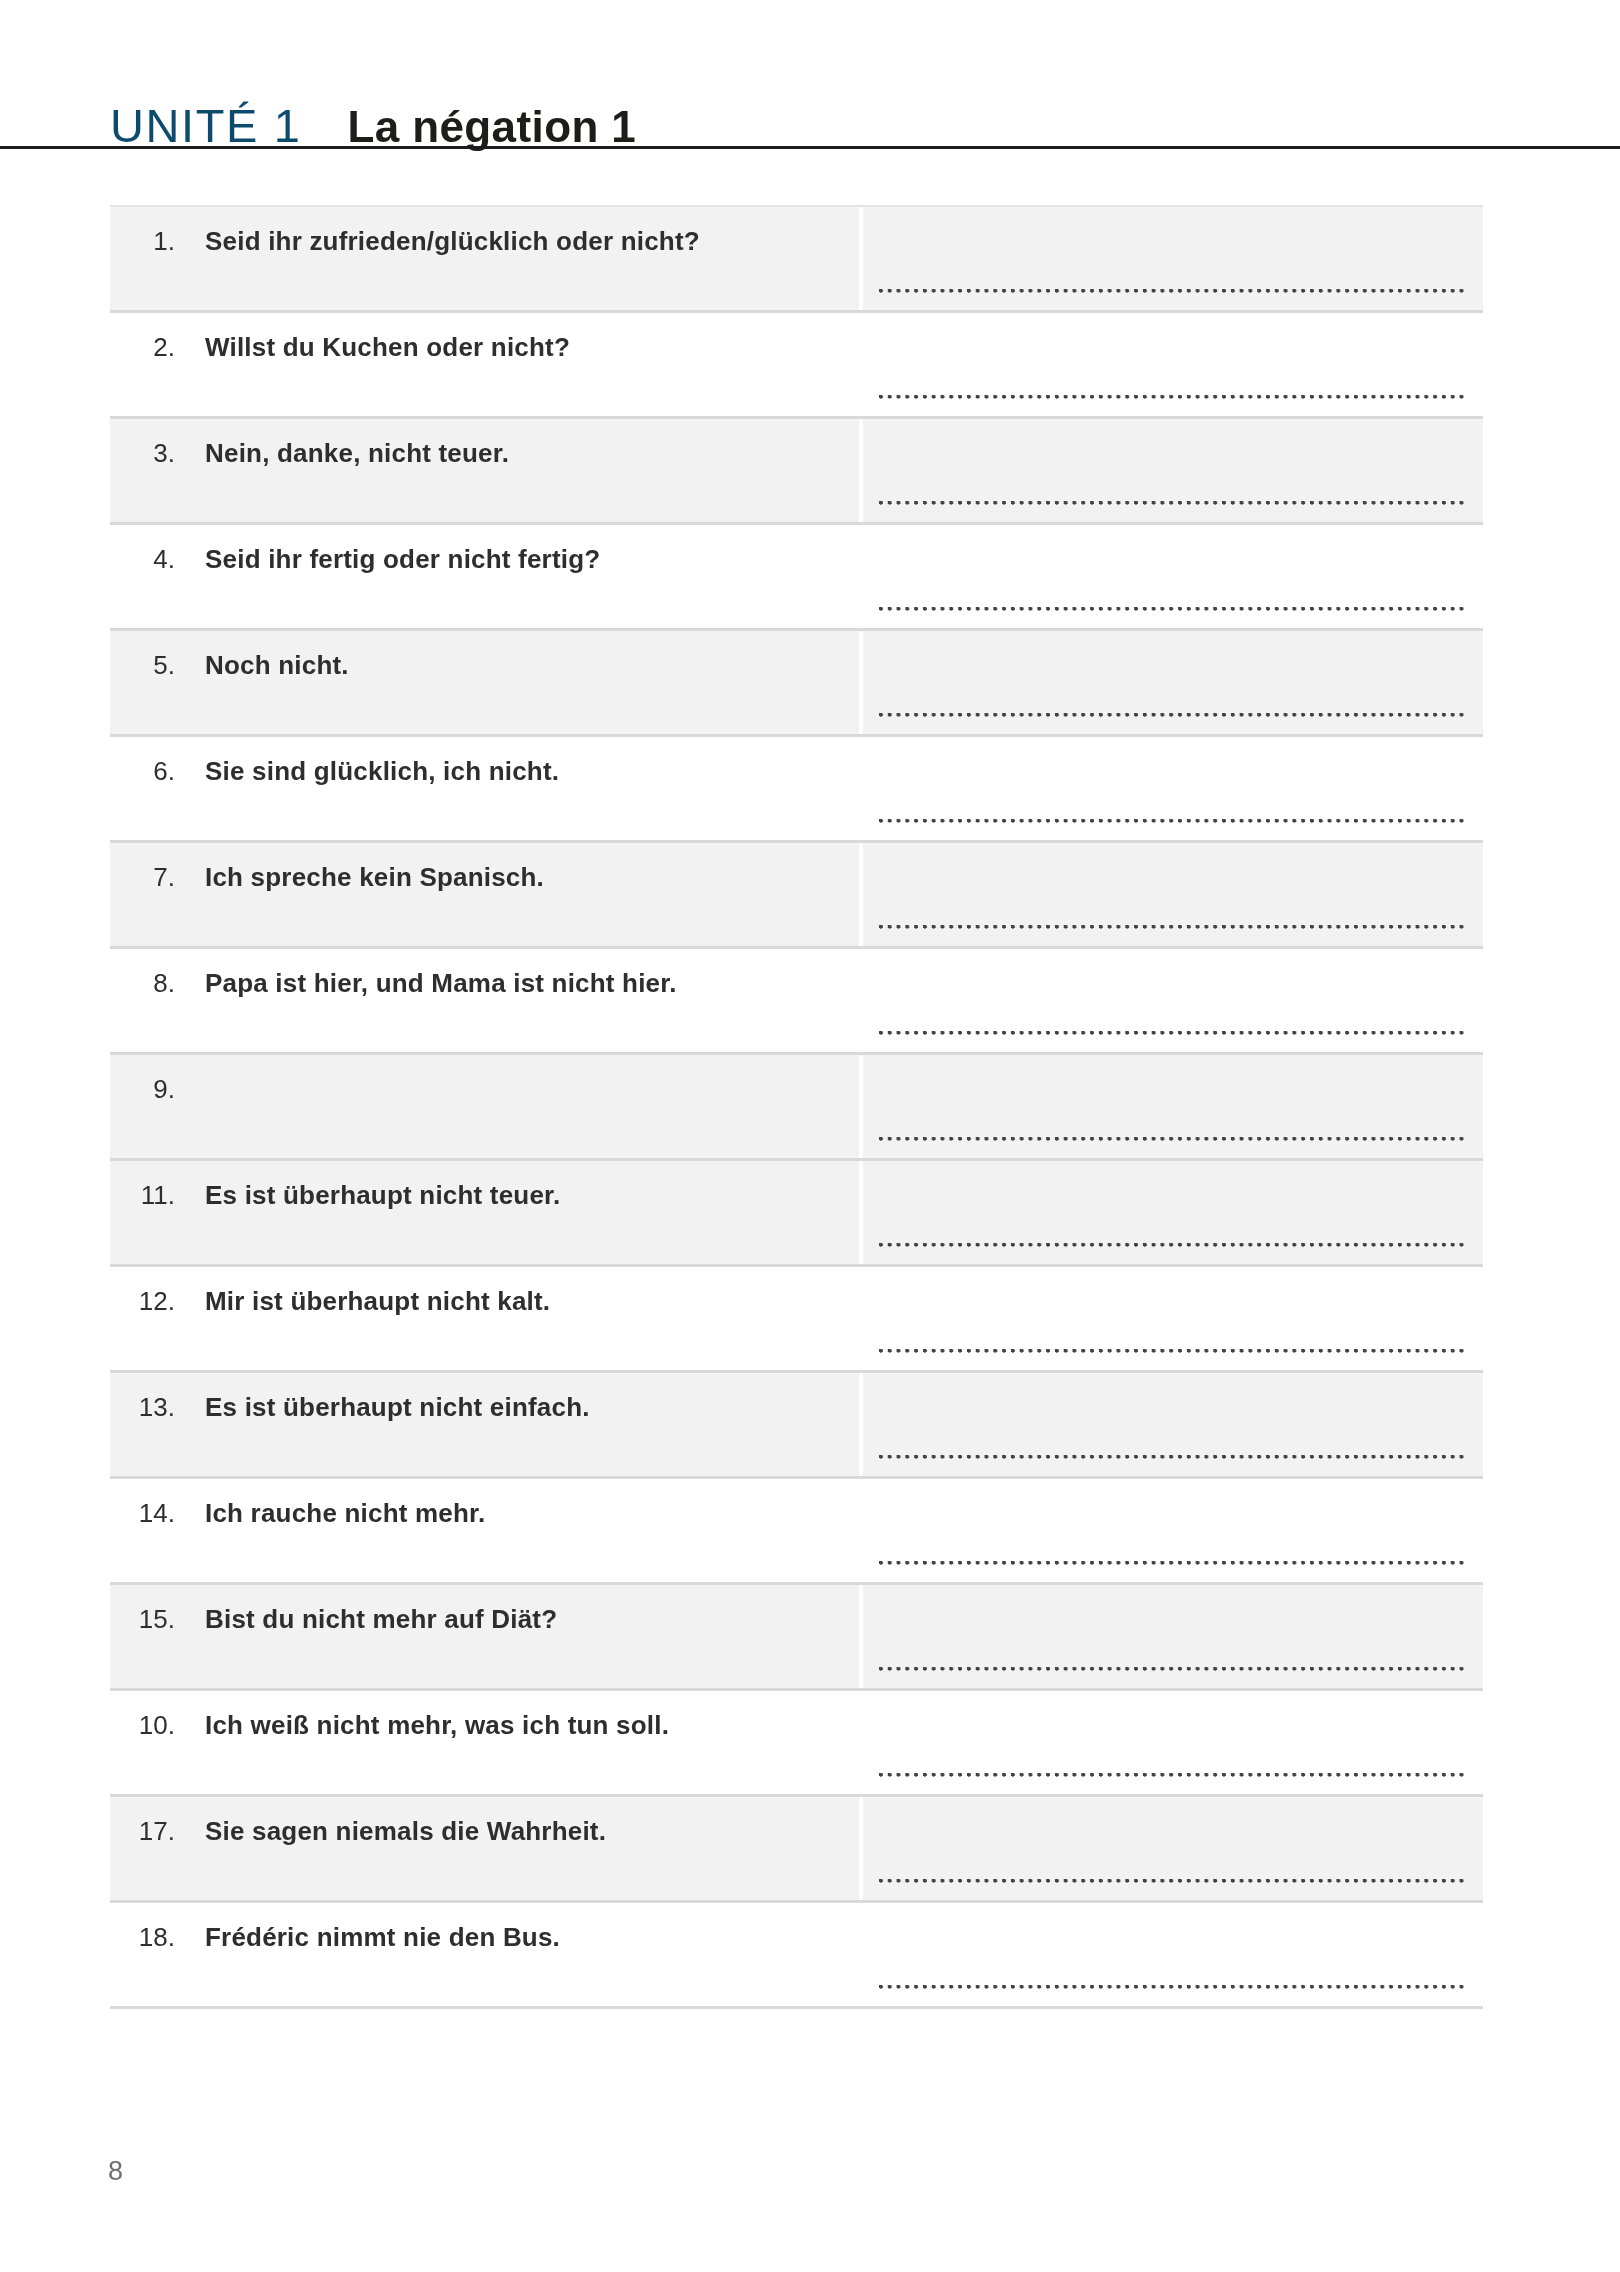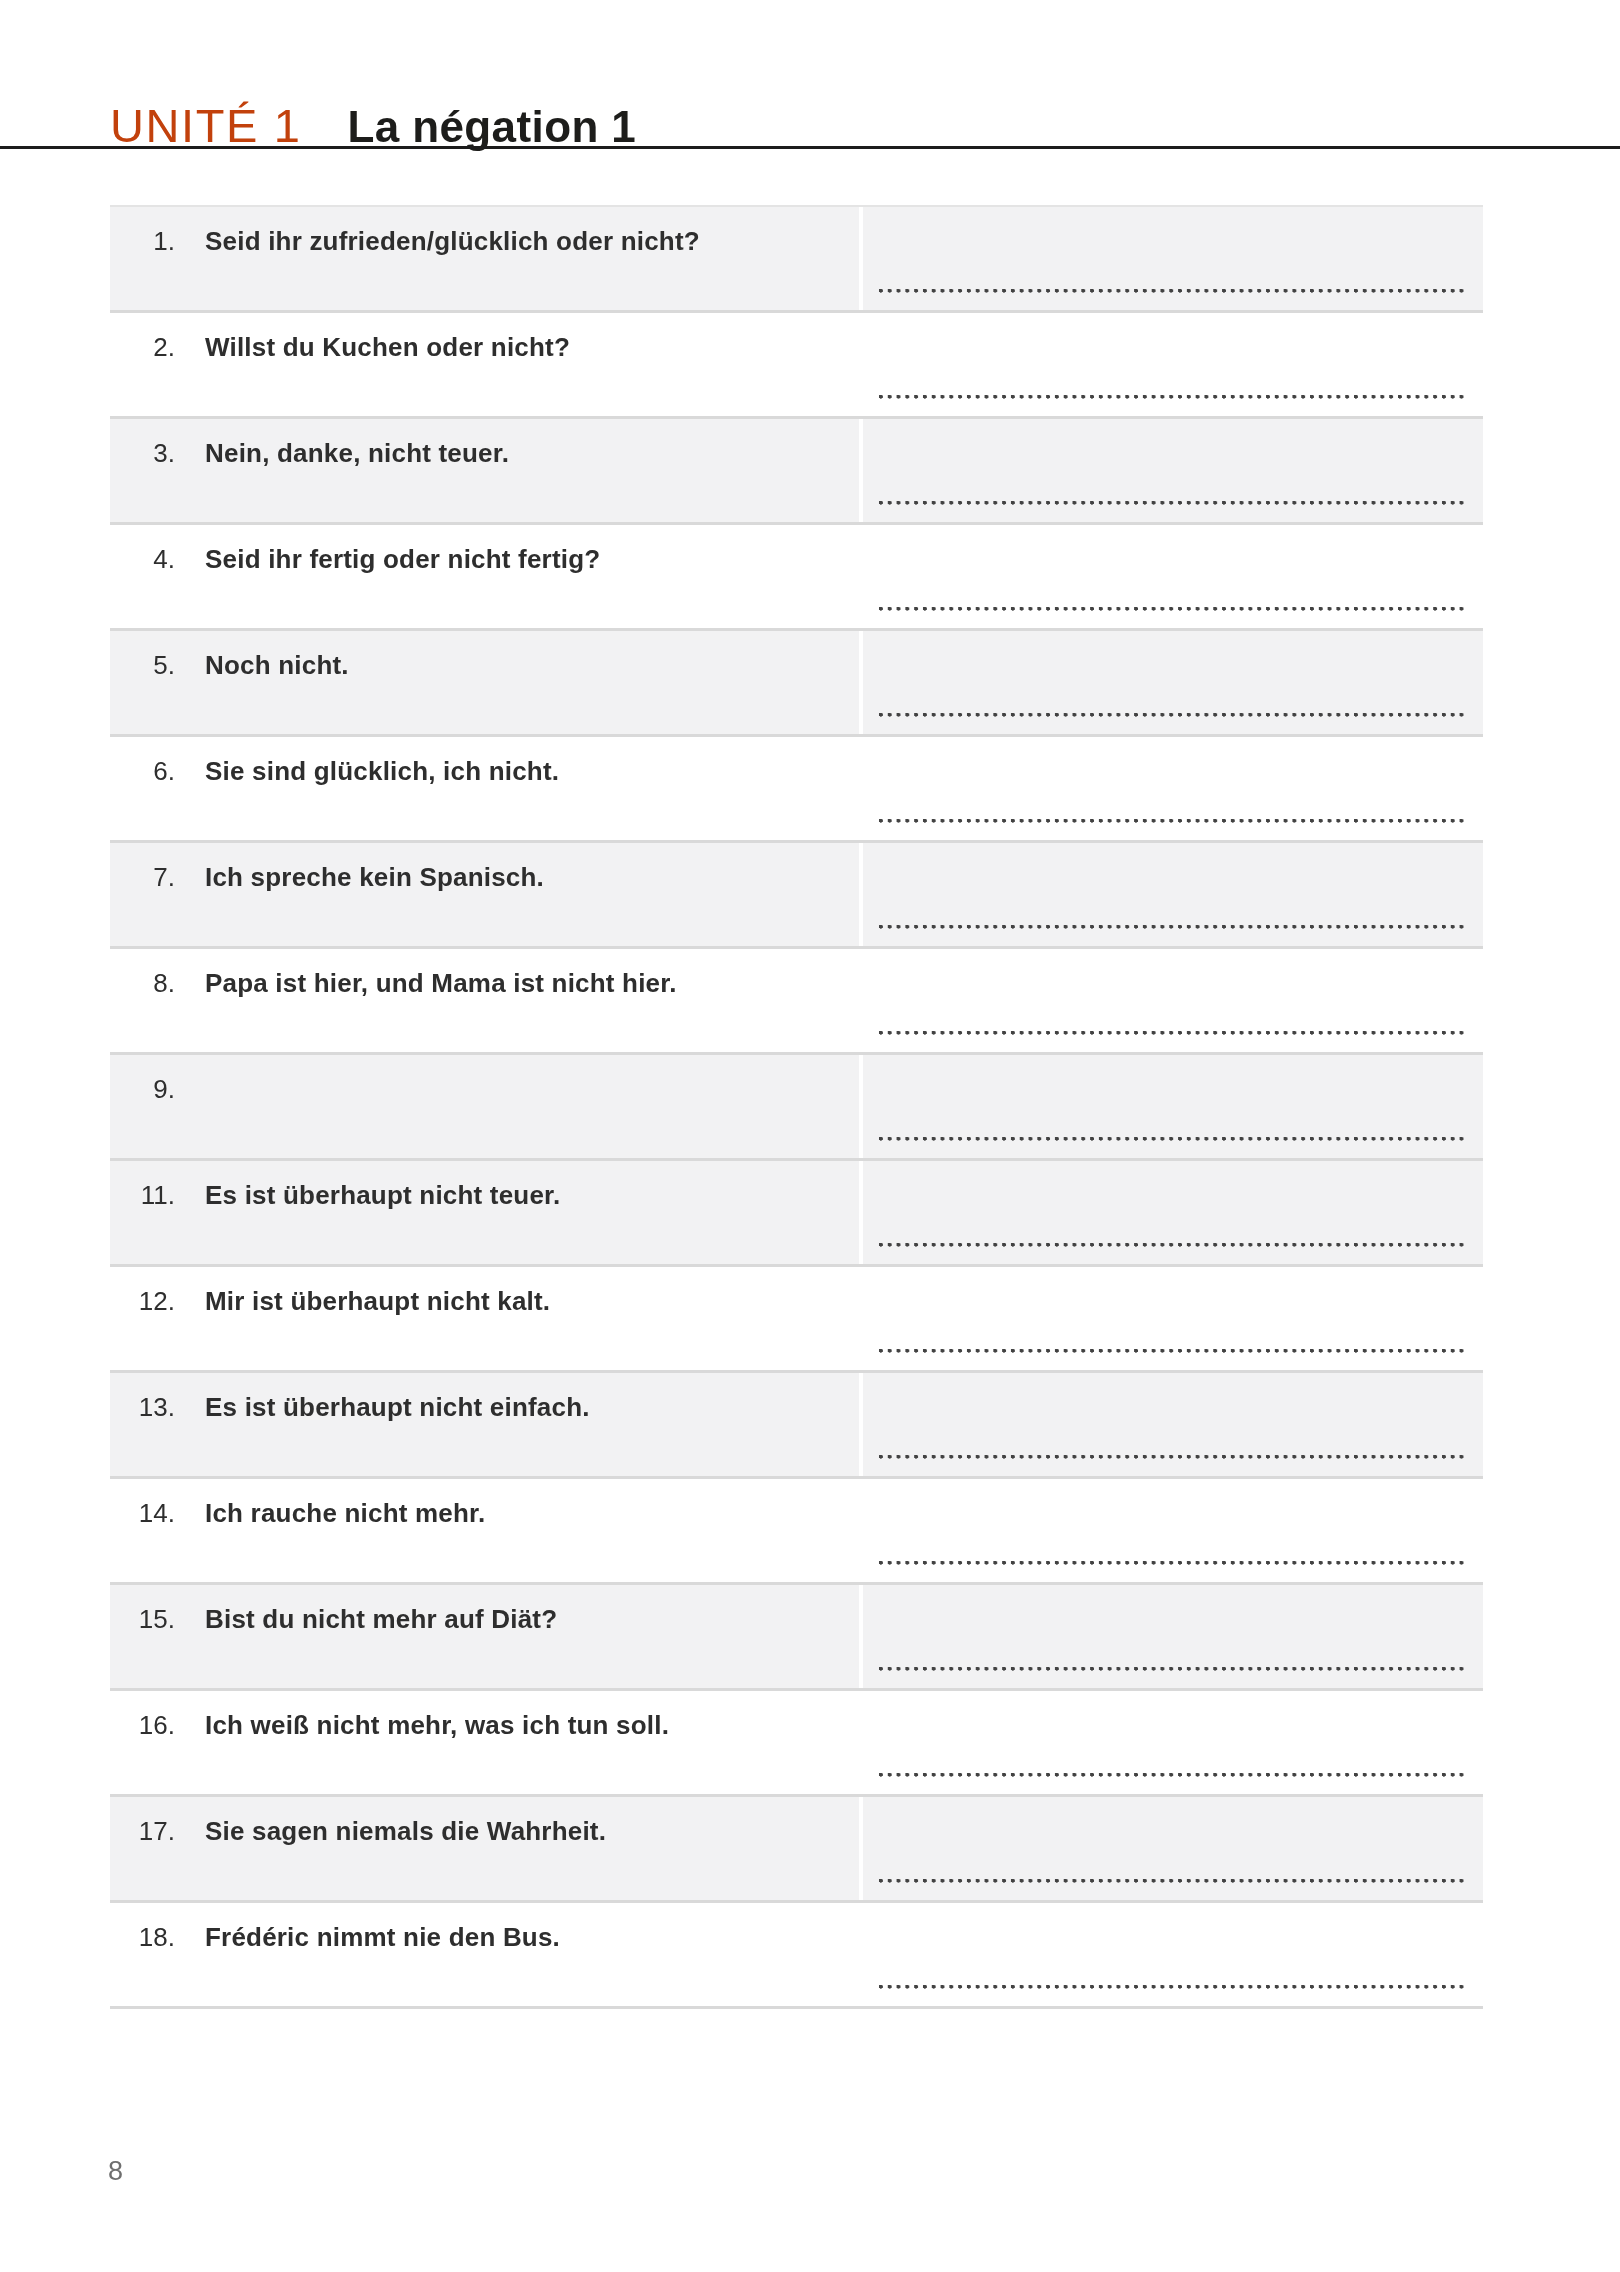--- a/index.html
+++ b/index.html
@@ -4,21 +4,21 @@
 <style>
   html,body{margin:0;padding:0;}
   body{
     width:1621px;height:2273px;position:relative;background:#ffffff;
     font-family:"Liberation Sans",sans-serif;overflow:hidden;
   }
   .header{
     position:absolute;left:110px;top:85px;display:flex;align-items:baseline;
   }
   .unit-label{
-    font-size:47px;font-weight:200;letter-spacing:1.6px;color:#c2410c;line-height:1;
+    font-size:47px;font-weight:200;letter-spacing:1.6px;color:#0c4a6e;line-height:1;
   }
   .page-title{
     font-size:44px;font-weight:700;color:#1d1d1b;margin-left:46px;line-height:1;letter-spacing:0.4px;margin-top:20px;
   }
   .header-rule{
     position:absolute;left:0;top:146px;width:1621px;height:3.2px;background:#1c1c1c;
   }
   .exercise-list{
     position:absolute;left:110px;top:205px;width:1373px;border-top:2.4px solid #e4e4e4;
   }
@@ -121,21 +121,21 @@
     <span class="item-number">14.</span>
     <span class="item-sentence">Ich rauche nicht mehr.</span>
     <span class="answer-line"></span>
   </div>
     <div class="row shaded">
     <span class="item-number">15.</span>
     <span class="item-sentence">Bist du nicht mehr auf Diät?</span>
     <span class="answer-line"></span>
   </div>
     <div class="row">
-    <span class="item-number">16.</span>
+    <span class="item-number">10.</span>
     <span class="item-sentence">Ich weiß nicht mehr, was ich tun soll.</span>
     <span class="answer-line"></span>
   </div>
     <div class="row shaded">
     <span class="item-number">17.</span>
     <span class="item-sentence">Sie sagen niemals die Wahrheit.</span>
     <span class="answer-line"></span>
   </div>
     <div class="row">
     <span class="item-number">18.</span>

